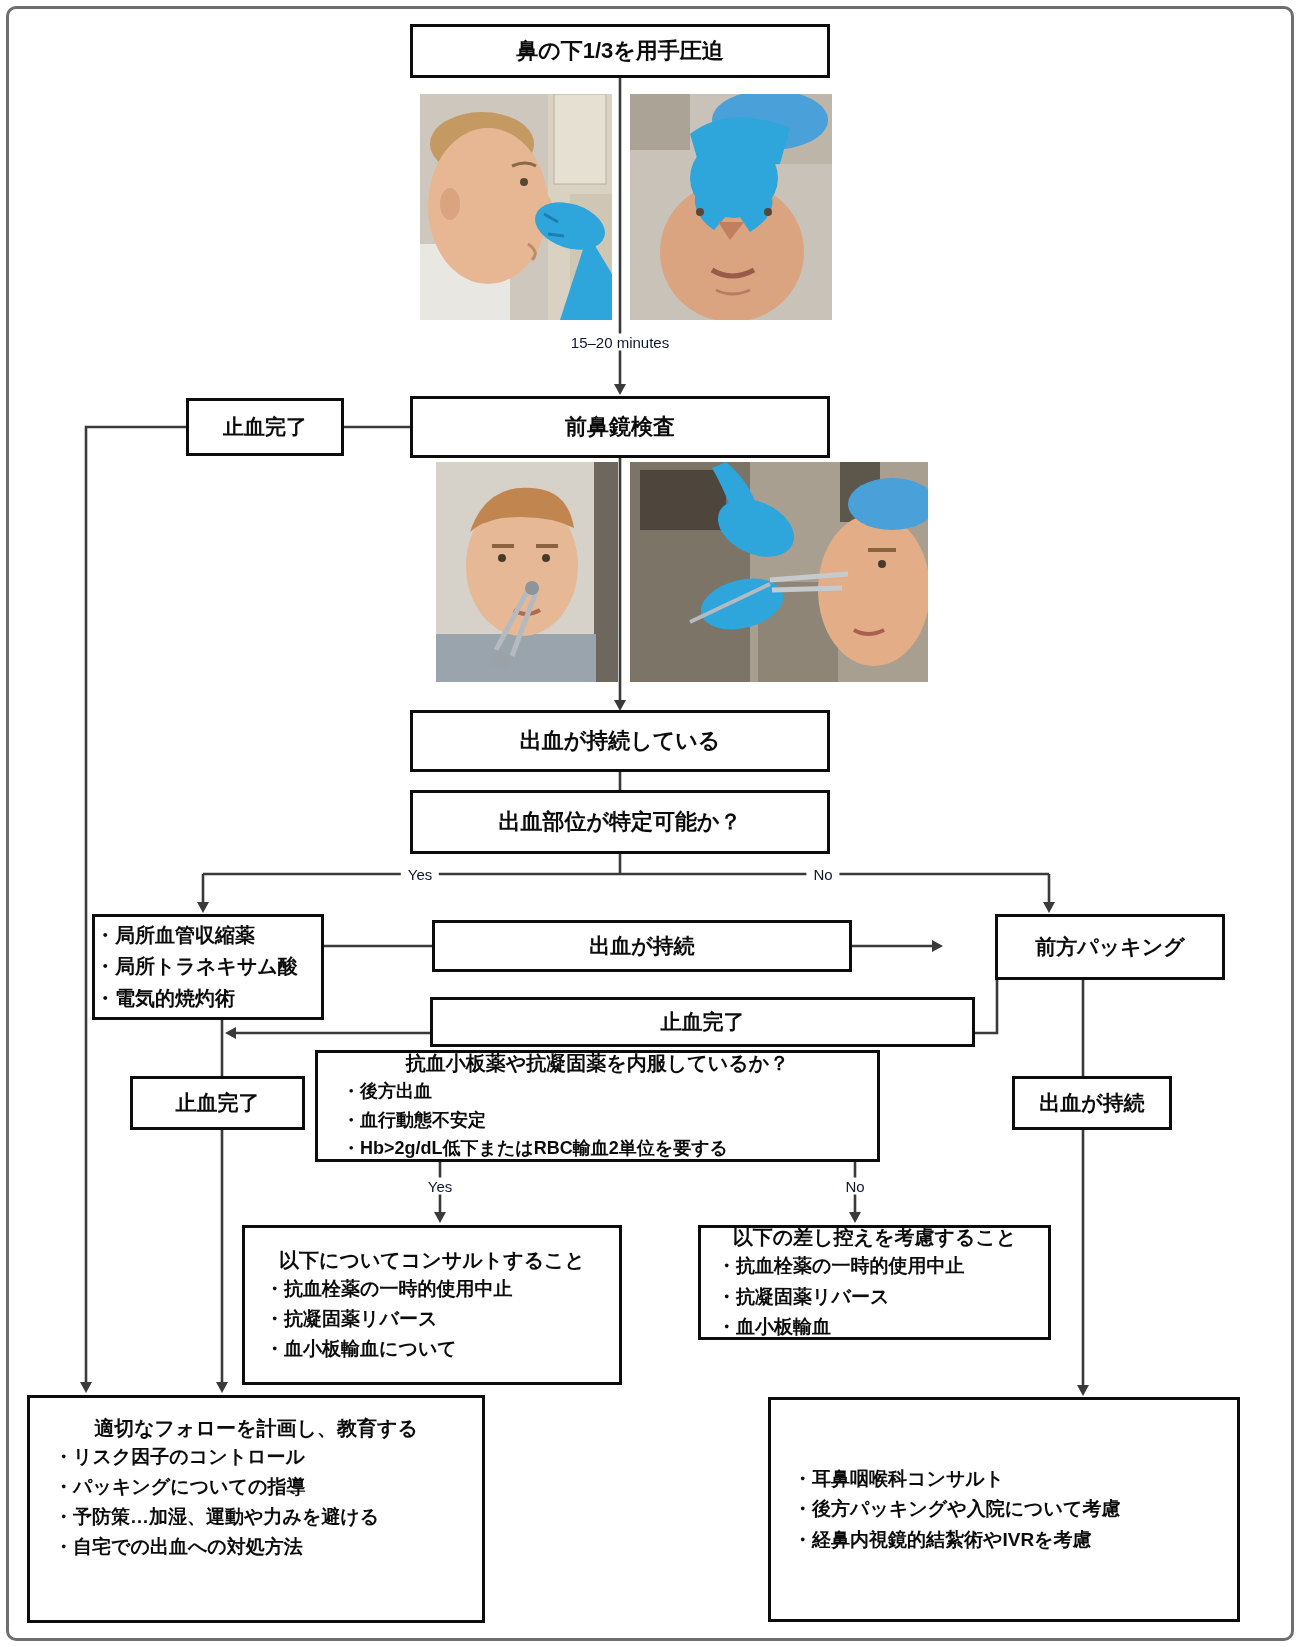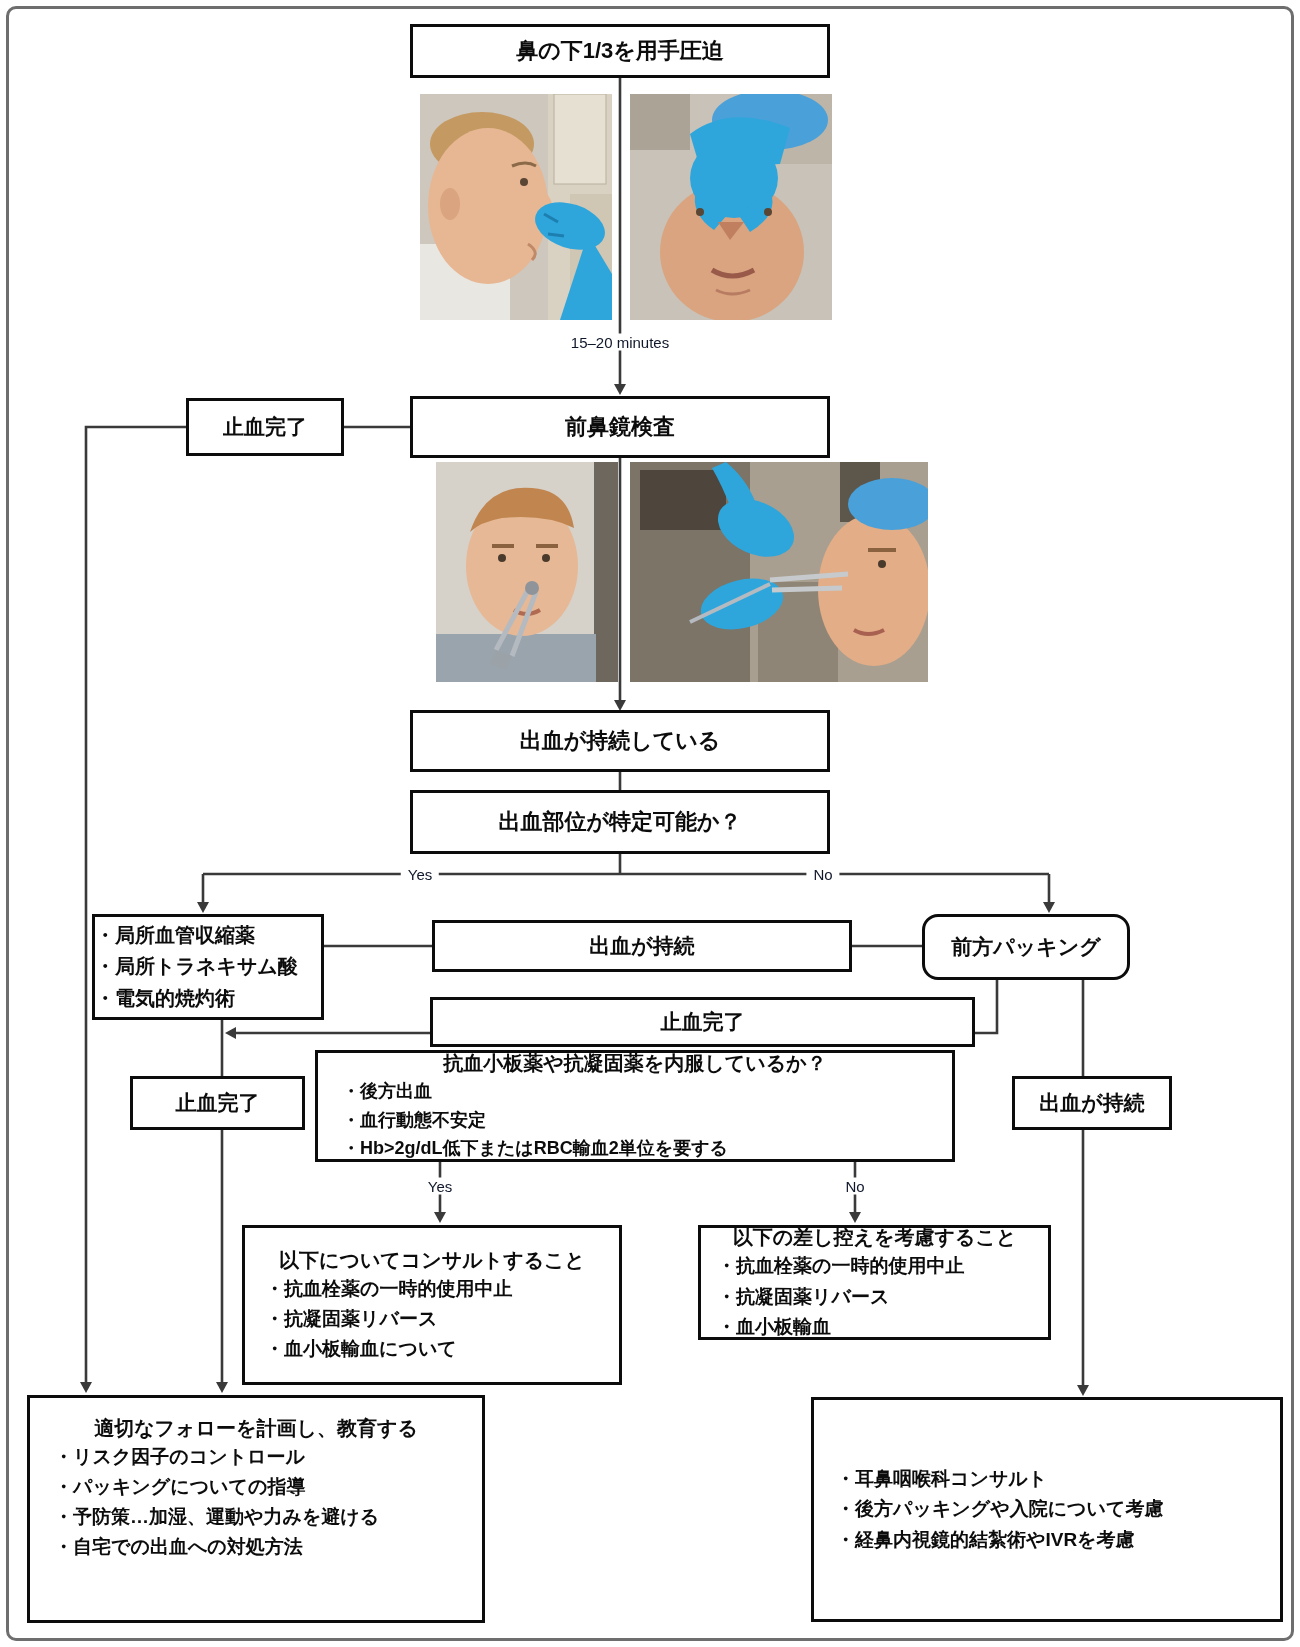--- a/index.html
+++ b/index.html
@@ -159,29 +159,29 @@
       <div>・局所血管収縮薬</div>
       <div>・局所トラネキサム酸</div>
       <div>・電気的焼灼術</div>
     </div>
   </div>
 
   <div class="box f21" style="left:432px;top:920px;width:420px;height:52px;">
     <span>出血が持続</span>
   </div>
 
-  <div class="box f21" style="left:922px;top:914px;width:208px;height:66px;border-radius:16px;">
+  <div class="box f21" style="left:995px;top:914px;width:230px;height:66px;">
     <span>前方パッキング</span>
   </div>
 
   <div class="box f21" style="left:430px;top:997px;width:545px;height:50px;">
     <span>止血完了</span>
   </div>
 
-  <div class="box list" style="left:315px;top:1050px;width:640px;height:112px;padding:4px 10px;">
+  <div class="box list" style="left:315px;top:1050px;width:565px;height:112px;padding:4px 10px;">
     <div class="boxtitle f20">抗血小板薬や抗凝固薬を内服しているか？</div>
     <div class="items f18" style="padding-left:14px;">
       <div>・後方出血</div>
       <div>・血行動態不安定</div>
       <div>・Hb&gt;2g/dL低下またはRBC輸血2単位を要する</div>
     </div>
   </div>
 
   <div class="box f21" style="left:130px;top:1076px;width:175px;height:54px;">
     <span>止血完了</span>
@@ -212,21 +212,21 @@
   <div class="box list" style="left:27px;top:1395px;width:458px;height:228px;padding:16px 14px;justify-content:flex-start;">
     <div class="boxtitle f20">適切なフォローを計画し、教育する</div>
     <div class="items f19" style="padding-left:10px;">
       <div>・リスク因子のコントロール</div>
       <div>・パッキングについての指導</div>
       <div>・予防策…加湿、運動や力みを避ける</div>
       <div>・自宅での出血への対処方法</div>
     </div>
   </div>
 
-  <div class="box list" style="left:768px;top:1397px;width:472px;height:225px;padding-left:22px;justify-content:center;margin-left:43px;">
+  <div class="box list" style="left:768px;top:1397px;width:472px;height:225px;padding-left:22px;justify-content:center;">
     <div class="items f19">
       <div>・耳鼻咽喉科コンサルト</div>
       <div>・後方パッキングや入院について考慮</div>
       <div>・経鼻内視鏡的結紮術やIVRを考慮</div>
     </div>
   </div>
 
   <div class="chip" style="left:620px;top:342px;">15–20 minutes</div>
   <div class="chip" style="left:420px;top:874px;">Yes</div>
   <div class="chip" style="left:823px;top:874px;">No</div>

